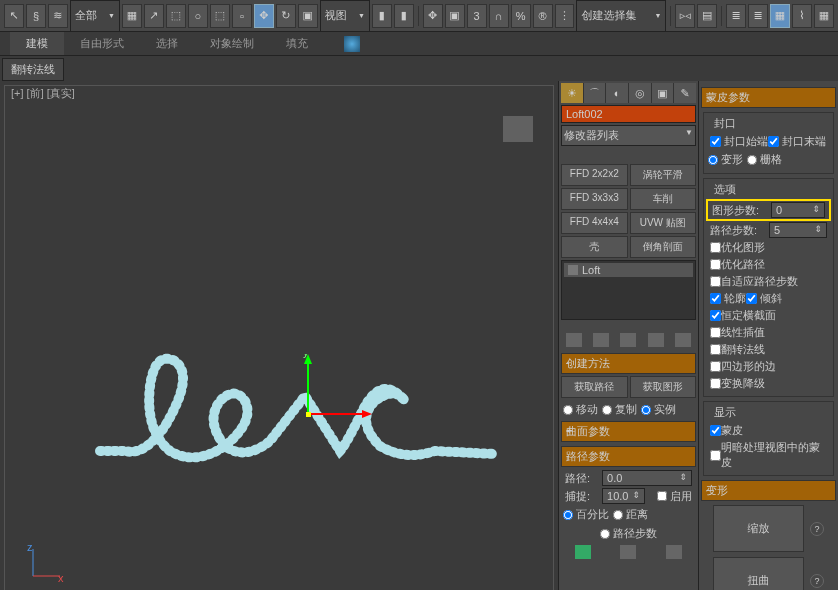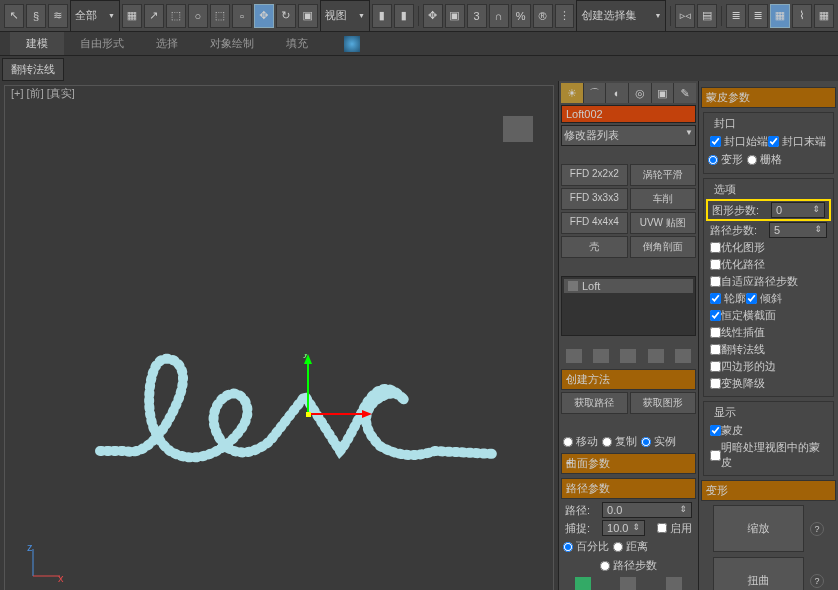--- a/index.html
+++ b/index.html
@@ -23,21 +23,21 @@
 .love-svg{position:absolute;top:260px;left:90px}
 .gizmo{position:absolute;top:268px;left:295px}
 .panel-r{width:140px;background:#474747;border-left:1px solid #222;padding:2px}
 .panel-rr{width:140px;background:#474747;border-left:1px solid #222;padding:2px}
 .tabs-icons{display:flex;height:20px;gap:1px;margin-bottom:2px;background:#333}
 .tabs-icons>div{flex:1;background:#555;display:flex;align-items:center;justify-content:center}
 .tabs-icons>div.active{background:#aa8833}
 .panel-input{width:100%;background:#c2410c;border:1px solid #222;padding:2px 4px;color:#ccc;margin-bottom:2px}
 .panel-select{width:100%;background:#555;border:1px solid #222;padding:2px;color:#ccc;margin-bottom:18px;display:flex;justify-content:space-between}
 .panel-select::after{content:"▼";font-size:8px}
-.btn-grid{display:grid;grid-template-columns:1fr 1fr;gap:2px;margin-bottom:18px}
+.btn-grid{display:grid;grid-template-columns:1fr 1fr;gap:2px;margin-bottom:2px}
 .btn-grid>div{background:#555;border:1px solid #333;padding:3px;text-align:center;cursor:pointer;font-size:10px}
 .listbox{height:60px;background:#333;border:1px solid #222;margin-bottom:11px;padding:2px}
 .listbox-item{background:#555;padding:1px 4px;display:flex;align-items:center;gap:4px}
 .chk{width:10px;height:10px;background:#777;display:inline-block}
 .icon-row{display:flex;gap:6px;padding:2px;justify-content:space-around}
 .icon-row>div{width:16px;height:14px;background:#666}
 .rollup-hdr{background:#a16207;border:1px solid #333;padding:2px 4px;text-align:left;margin:4px 0 2px;position:relative}
 .rollup-hdr::before{content:"-";position:absolute;left:4px}
 .radio-row{display:flex;gap:4px;padding:2px;flex-wrap:wrap}
 .radio{display:flex;align-items:center;gap:3px}

